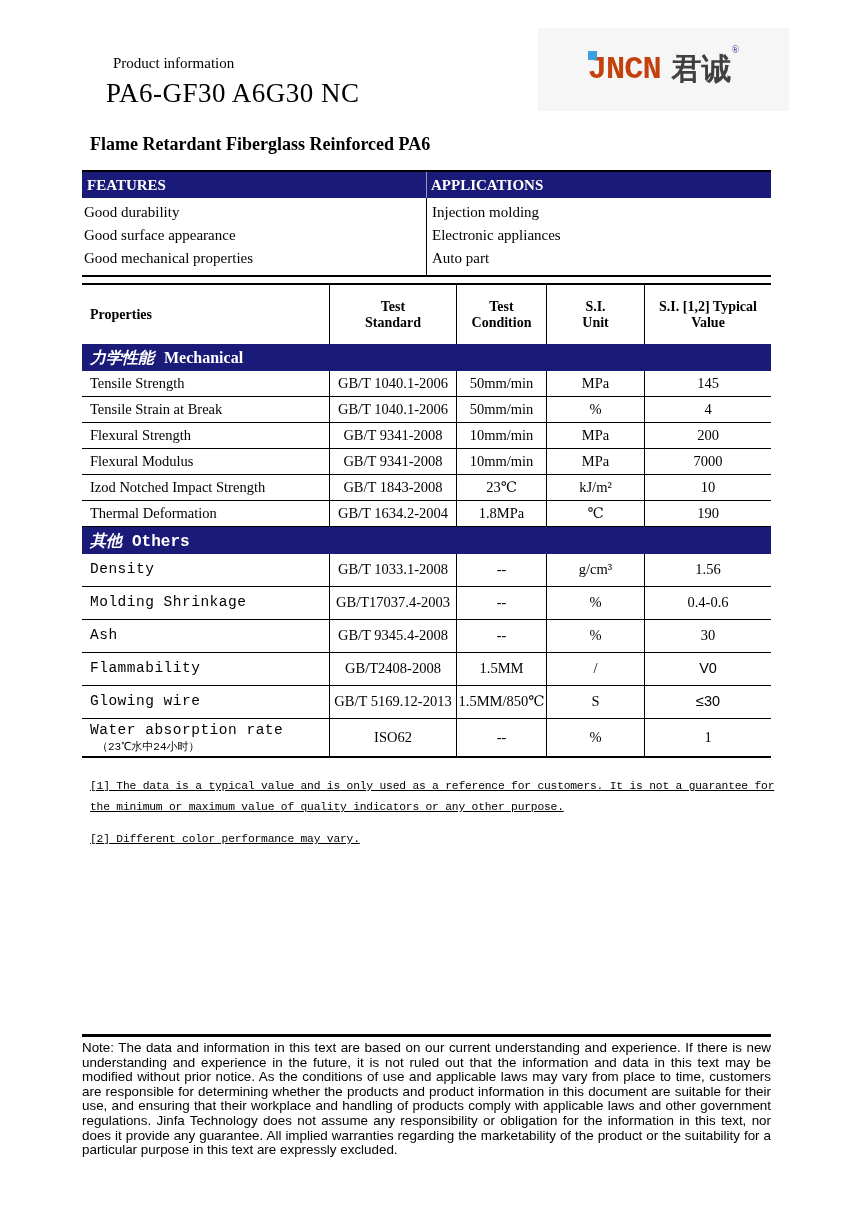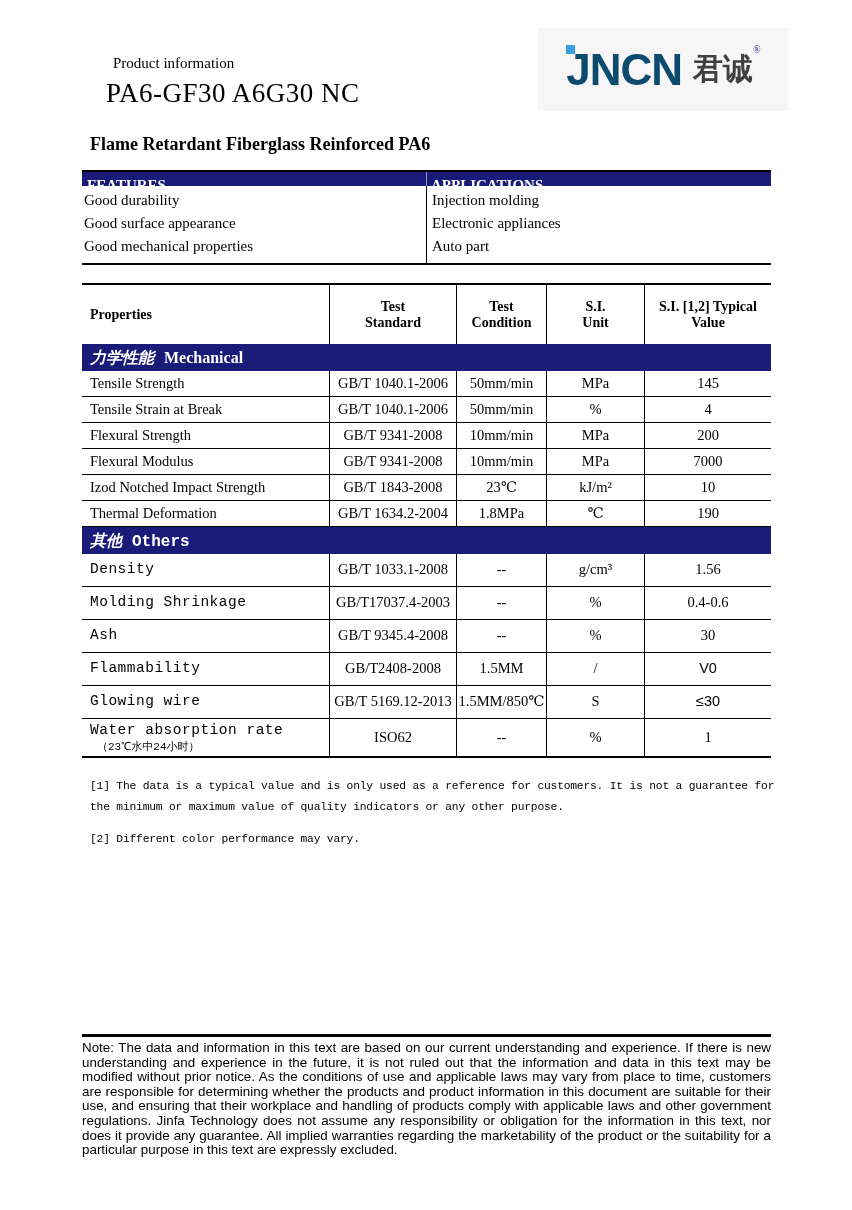--- a/index.html
+++ b/index.html
@@ -4,33 +4,33 @@
 <style>
   html,body{margin:0;padding:0;background:#fff;}
   .page{position:relative;width:852px;height:1210px;background:#ffffff;overflow:hidden;
         font-family:"Liberation Serif","DejaVu Serif",serif;color:#000;}
 
   
   .prod-info{position:absolute;left:113px;top:55px;font-size:15px;}
   .prod-code{position:absolute;left:106px;top:78px;font-size:27px;font-weight:normal;margin:0;letter-spacing:.5px;}
   .logo-box{position:absolute;left:538px;top:28px;width:251px;height:83px;background:#f6f6f6;
             display:flex;align-items:center;justify-content:center;}
-  .logo-latin{position:relative;font-family:Liberation Sans, sans-serif;font-weight:bold;
-              font-size:44px;color:#0c4a6e;letter-spacing:-1px;}
+  .logo-latin{position:relative;font-family:Liberation Mono, monospace;font-weight:bold;
+              font-size:32px;color:#c2410c;letter-spacing:-1px;}
   .logo-latin::before{content:"";position:absolute;left:0;top:0;width:9px;height:9px;background:#3aa0e0;}
   .logo-cjk{font-family:"DejaVu Sans","Liberation Sans",sans-serif;font-weight:bold;font-size:30px;
             color:#404040;margin-left:11px;}
   .logo-reg{font-size:10px;color:#2b2f8e;align-self:flex-start;margin-top:16px;}
 
   .subtitle{position:absolute;left:90px;top:134px;margin:0;font-size:18px;font-weight:bold;}
 
   
   .ftable{position:absolute;left:82px;top:170px;width:689px;border-top:2px solid #000;border-bottom:2px solid #000;}
   .fhead{display:grid;grid-template-columns:345px 344px;background:#1a1a78;}
-  .fh{color:#fff;font-weight:bold;font-size:15px;line-height:26px;height:14px;padding-left:5px;
+  .fh{color:#fff;font-weight:bold;font-size:15px;line-height:26px;height:26px;padding-left:5px;
       box-sizing:border-box;border-right:1px solid #9a9ab8;}
   .fh.last{border-right:none;padding-left:4px;}
   .fbody{display:grid;grid-template-columns:345px 344px;}
   .fcol{padding:3px 0 5px 2px;box-sizing:border-box;}
   .fcol.first{border-right:1px solid #000;}
   .fcol.last{padding-left:5px;}
   .fitem{font-size:15px;line-height:23px;}
 
   
   .ptable{position:absolute;left:82px;top:283px;width:689px;border-top:2px solid #000;}
@@ -55,21 +55,21 @@
   .pc.name{padding-left:8px;text-align:left;}
   .pc.ctr{text-align:center;}
   .mono-name{font-family:"Liberation Mono","DejaVu Sans Mono",monospace;font-size:13.5px;letter-spacing:.5px;}
   .sans-val{font-family:"Liberation Sans","DejaVu Sans",sans-serif;font-size:14px;}
   .wname{line-height:17px !important;padding-top:3px;}
   .wname .l2{padding-left:7px;font-size:11px;letter-spacing:0;}
 
   
   .footnotes{position:absolute;left:90px;top:776px;width:690px;
              font-family:"Liberation Mono","DejaVu Sans Mono",monospace;font-size:11.3px;
-             line-height:21px;letter-spacing:-.2px;}
+             line-height:21px;letter-spacing:-.2px;text-decoration:underline;}
   .fn2{margin-top:11px;}
 
   
   .note{position:absolute;left:82px;top:1034px;width:689px;border-top:3px solid #000;padding-top:4px;
         font-family:"Liberation Sans","DejaVu Sans",sans-serif;font-size:13.4px;line-height:14.6px;
         text-align:justify;}
 </style>
 </head>
 <body>
 

